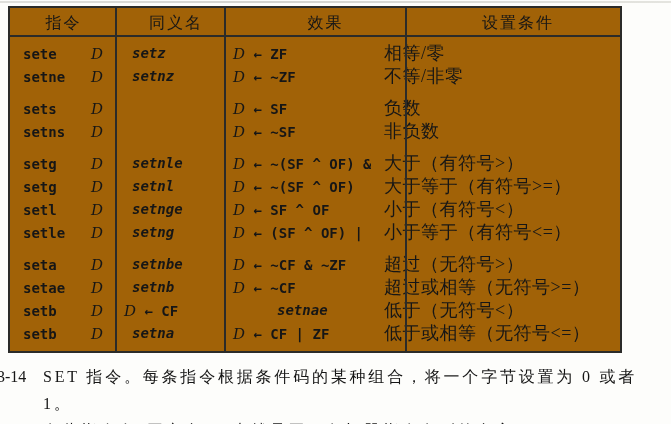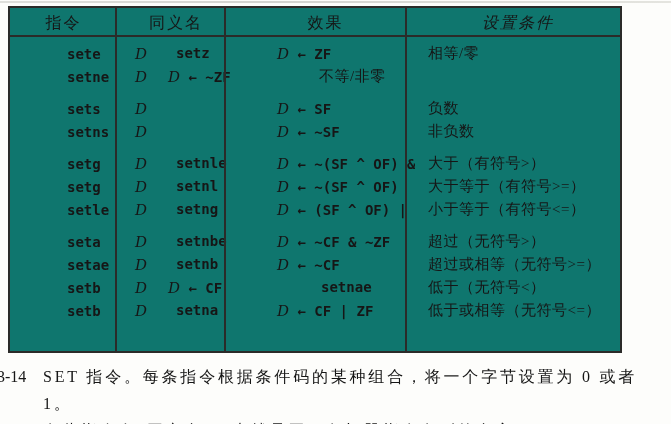--- a/index.html
+++ b/index.html
@@ -13,58 +13,58 @@
   }
   .scan-artifact-top {
     position: absolute; left: 0; top: 1px; width: 671px; height: 2px;
     background: linear-gradient(90deg, #d8d8d4, #c9c9c5 40%, #dedeD8);
     opacity: .8;
   }
   .figure-table {
     position: absolute; left: 8px; top: 6px;
     width: 614px; height: 347px;
     border: 2px solid #2b2b29;
-    background: #0f766e;
+    background: #a16207;
   }
   .thead {
     display: flex;
     height: 29px;
     border-bottom: 2px solid #2b2b29;
   }
   .th {
     font-size: 16px;
     line-height: 29px;
     text-align: center;
     letter-spacing: 2px;
   }
   .th.c1 { width: 107px; }
   .th.c2 { width: 118px; }
   .th.c3 { width: 181px; border-radius: 12px; }
-  .th.c4 { flex: 1; font-style: italic; }
-  .tbody { position: relative; margin-left: 44px; }
+  .th.c4 { flex: 1; }
+  .tbody { position: relative; }
   .group { padding: 5px 0 4px 0; }
   .row { display: flex; height: 23px; line-height: 23px; }
   .cell { overflow: hidden; white-space: nowrap; }
   .cell.c1 { width: 107px; padding-left: 13px; }
-  .cell.c2 { width: 109px; padding-left: 15px; }
+  .cell.c2 { width: 109px; padding-left: 15px; font-style: italic; }
   .cell.c3 { width: 145px; padding-left: 7px; }
   .cell.c4 { flex: 1; padding-left: 13px; }
   .mono {
     font-family: "DejaVu Sans Mono", "Liberation Mono", monospace;
     font-size: 14px;
     font-weight: 600;
     letter-spacing: 0;
   }
   .instr-name { display: inline-block; width: 68px; }
   .var {
     font-family: "DejaVu Serif", "Liberation Serif", serif;
     font-style: italic;
     font-size: 15px;
   }
-  .cond { font-size: 15px; letter-spacing: 0.5px; }
+  .cond { font-size: 18px; letter-spacing: 0.5px; }
   .vline {
     position: absolute; top: 0; bottom: 0; width: 2px;
     background: #2b2b29;
   }
   .vline.v1 { left: 105px; }
   .vline.v2 { left: 214px; }
   .vline.v3 { left: 395px; }
   .caption {
     position: absolute; left: 0; top: 363px; width: 671px;
     display: flex;
@@ -98,20 +98,21 @@
   <div class="tbody">
       <div class="group">
         <div class="row">
           <div class="cell c1"><span class="mono instr-name">sete</span><span class="var">D</span></div>
           <div class="cell c2 mono">setz</div>
           <div class="cell c3"><span class="var">D</span><span class="mono"> ← ZF</span></div>
           <div class="cell c4 cond">相等/零</div>
         </div>
         <div class="row">
           <div class="cell c1"><span class="mono instr-name">setne</span><span class="var">D</span></div>
+          <div class="cell c2 mono">setnz</div>
           <div class="cell c3"><span class="var">D</span><span class="mono"> ← ~ZF</span></div>
           <div class="cell c4 cond">不等/非零</div>
         </div>
       </div>
       <div class="group">
         <div class="row">
           <div class="cell c1"><span class="mono instr-name">sets</span><span class="var">D</span></div>
           <div class="cell c2 mono"></div>
           <div class="cell c3"><span class="var">D</span><span class="mono"> ← SF</span></div>
           <div class="cell c4 cond">负数</div>
@@ -128,20 +129,26 @@
           <div class="cell c1"><span class="mono instr-name">setg</span><span class="var">D</span></div>
           <div class="cell c2 mono">setnle</div>
           <div class="cell c3"><span class="var">D</span><span class="mono"> ← ~(SF ^ OF) &amp; ~ZF</span></div>
           <div class="cell c4 cond">大于（有符号&gt;）</div>
         </div>
         <div class="row">
           <div class="cell c1"><span class="mono instr-name">setg</span><span class="var">D</span></div>
           <div class="cell c2 mono">setnl</div>
           <div class="cell c3"><span class="var">D</span><span class="mono"> ← ~(SF ^ OF)</span></div>
           <div class="cell c4 cond">大于等于（有符号&gt;=）</div>
+        </div>
+        <div class="row">
+          <div class="cell c1"><span class="mono instr-name">setl</span><span class="var">D</span></div>
+          <div class="cell c2 mono">setnge</div>
+          <div class="cell c3"><span class="var">D</span><span class="mono"> ← SF ^ OF</span></div>
+          <div class="cell c4 cond">小于（有符号&lt;）</div>
         </div>
         <div class="row">
           <div class="cell c1"><span class="mono instr-name">setle</span><span class="var">D</span></div>
           <div class="cell c2 mono">setng</div>
           <div class="cell c3"><span class="var">D</span><span class="mono"> ← (SF ^ OF) | ZF</span></div>
           <div class="cell c4 cond">小于等于（有符号&lt;=）</div>
         </div>
       </div>
       <div class="group">
         <div class="row">

